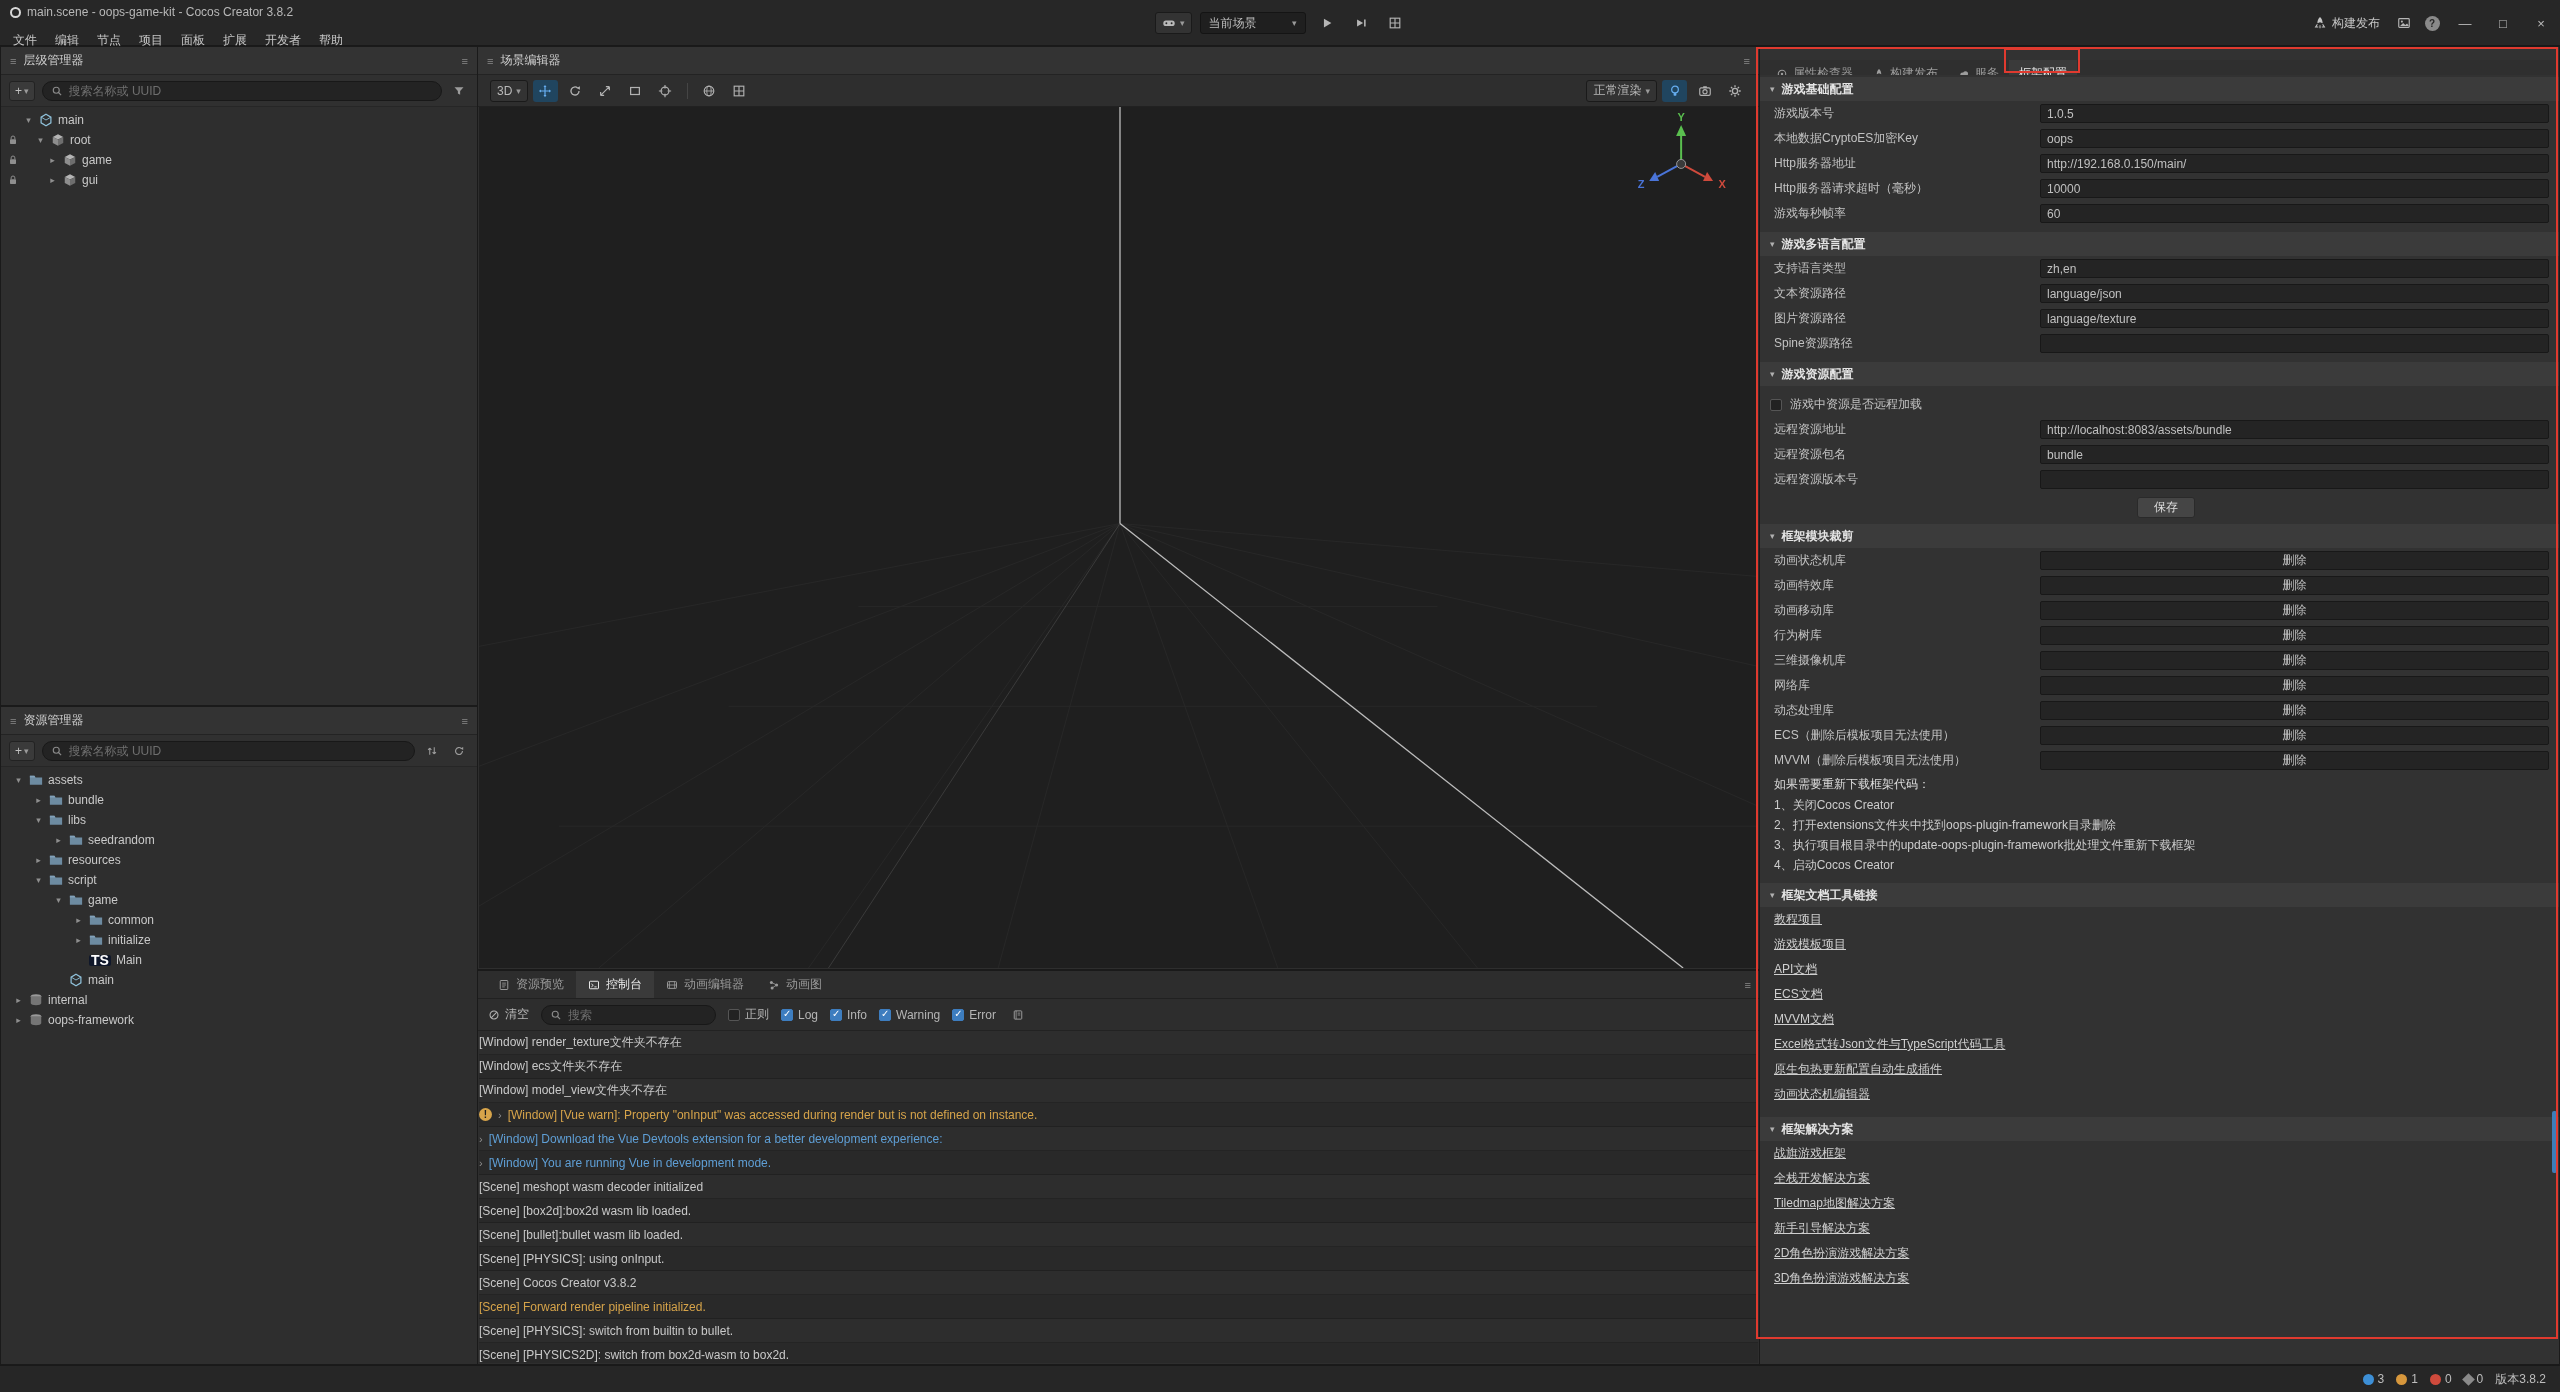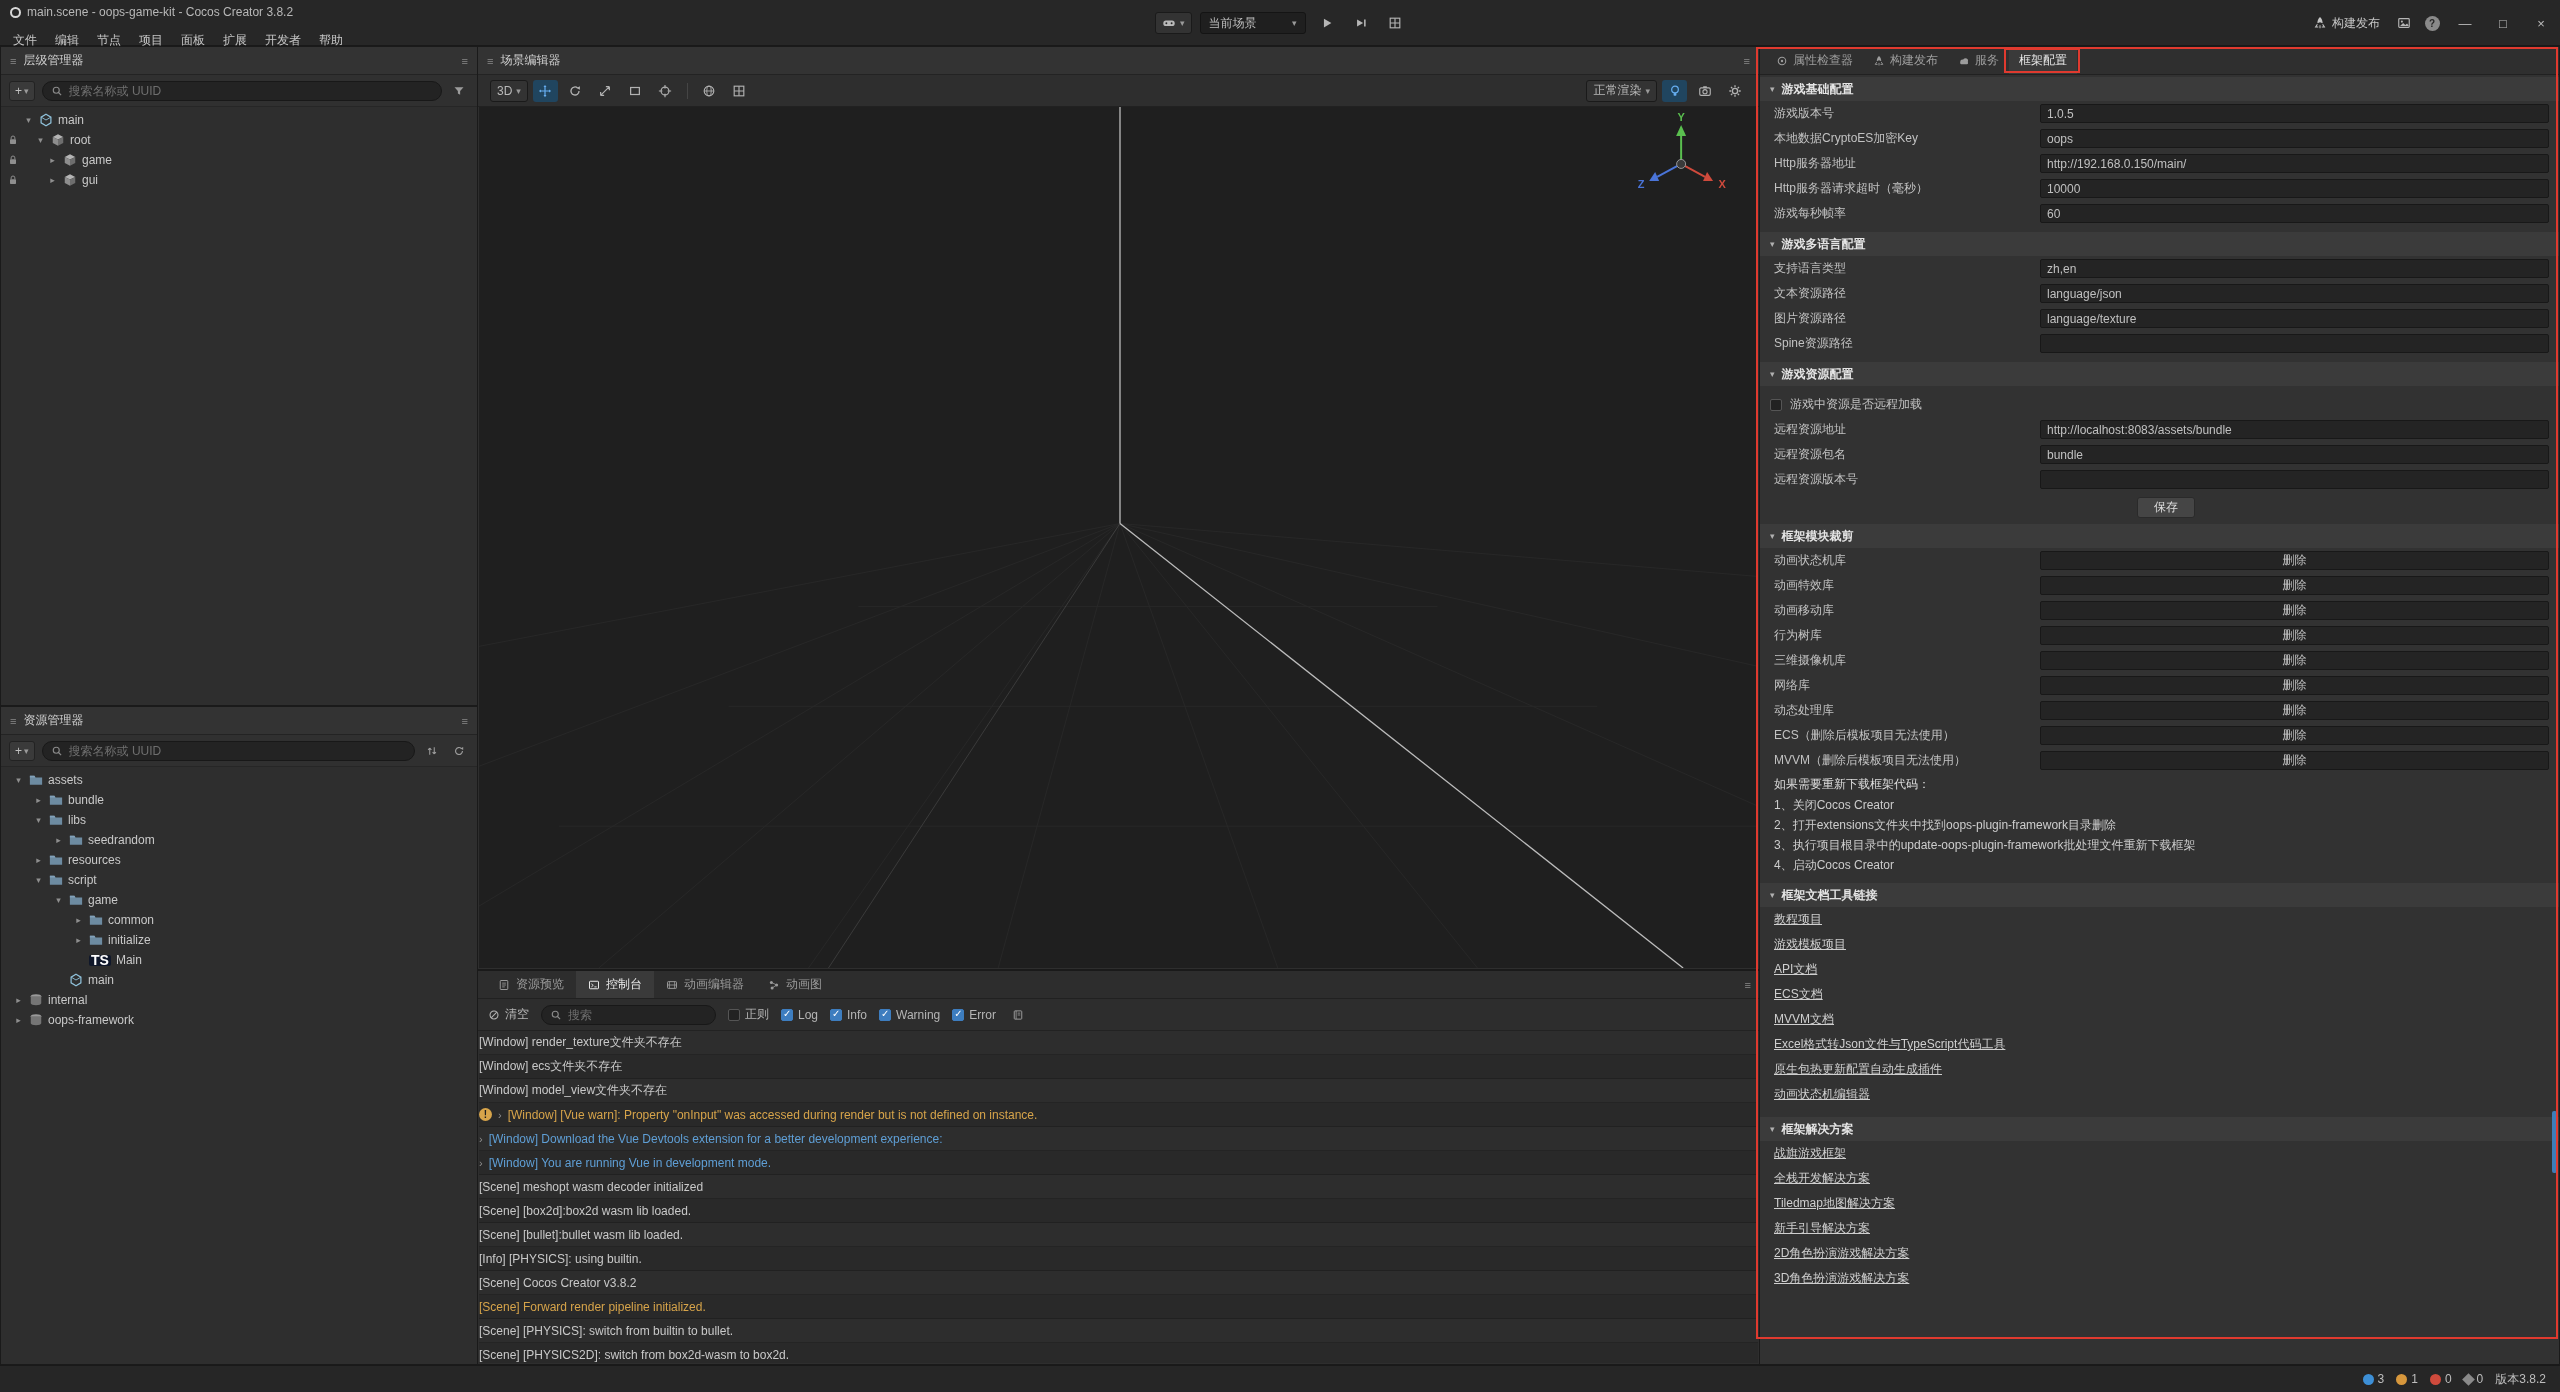--- a/index.html
+++ b/index.html
@@ -74,21 +74,21 @@
   .clog { position:absolute; left:1px; right:1px; top:60px; bottom:1px; background:#282828; overflow:hidden; }
   .lrow { height:24px; display:flex; align-items:center; gap:6px; padding:0 0; color:#c9c9c9; border-bottom:1px solid rgba(0,0,0,.18); }
   .lrow:nth-child(odd) { background:#2d2d2d; }
   .lrow:nth-child(even){ background:#292929; }
   .lrow.warn { color:#d7a44a; }
   .lrow.link { color:#5f9fd6; }
   .wbadge { width:13px; height:13px; border-radius:50%; background:#d7a44a; color:#1f1f1f; font-size:10px; font-weight:bold; display:flex; align-items:center; justify-content:center; flex:none; }
   .disc { color:#8f8f8f; font-size:11px; }
 
   
-  .itabs { height:28px; display:flex; align-items:stretch; background:#2f2f2f; border-bottom:1px solid #212121; padding-left:6px; }
+  .itabs { height:28px; display:flex; align-items:stretch; background:#2f2f2f; border-bottom:1px solid #212121; padding-left:6px;margin-top:13px; }
   .itab { display:flex; align-items:center; gap:5px; padding:0 10px; color:#9d9d9d; }
   .itab.active { background:#3a3a3a; color:#e9e9e9; }
   .icontent { position:absolute; left:0; right:0; top:28px; bottom:0; overflow:hidden; padding-top:2px; background:#323232; }
   .isec { height:24px; display:flex; align-items:center; gap:7px; padding:0 10px; background:#3b3b3b; color:#e5e5e5; font-weight:bold; }
   .scaret { font-size:9px; color:#b0b0b0; font-weight:normal; }
   .mt2{margin-top:2px}.mt6{margin-top:6px}.mt8{margin-top:8px}.mt10{margin-top:10px}
   .irow { height:25px; display:flex; align-items:center; padding:0 10px; }
   .ilabel { width:270px; flex:none; padding-left:4px; color:#c2c2c2; white-space:nowrap; overflow:hidden; }
   .ival { flex:1; display:flex; align-items:center; }
   .ival input { width:100%; height:19px; background:#242424; border:1px solid #181818; border-radius:2px; color:#c0c0c0; padding:0 6px; }
@@ -706,21 +706,21 @@
     <div class="lrow">
         <span>[Scene] meshopt wasm decoder initialized</span>
       </div>
     <div class="lrow">
         <span>[Scene] [box2d]:box2d wasm lib loaded.</span>
       </div>
     <div class="lrow">
         <span>[Scene] [bullet]:bullet wasm lib loaded.</span>
       </div>
     <div class="lrow">
-        <span>[Info] [PHYSICS]: using builtin.</span>
+        <span>[Scene] [PHYSICS]: using onInput.</span>
       </div>
     <div class="lrow">
         <span>[Scene] Cocos Creator v3.8.2</span>
       </div>
     <div class="lrow warn">
         <span>[Scene] Forward render pipeline initialized.</span>
       </div>
     <div class="lrow">
         <span>[Scene] [PHYSICS]: switch from builtin to bullet.</span>
       </div>

